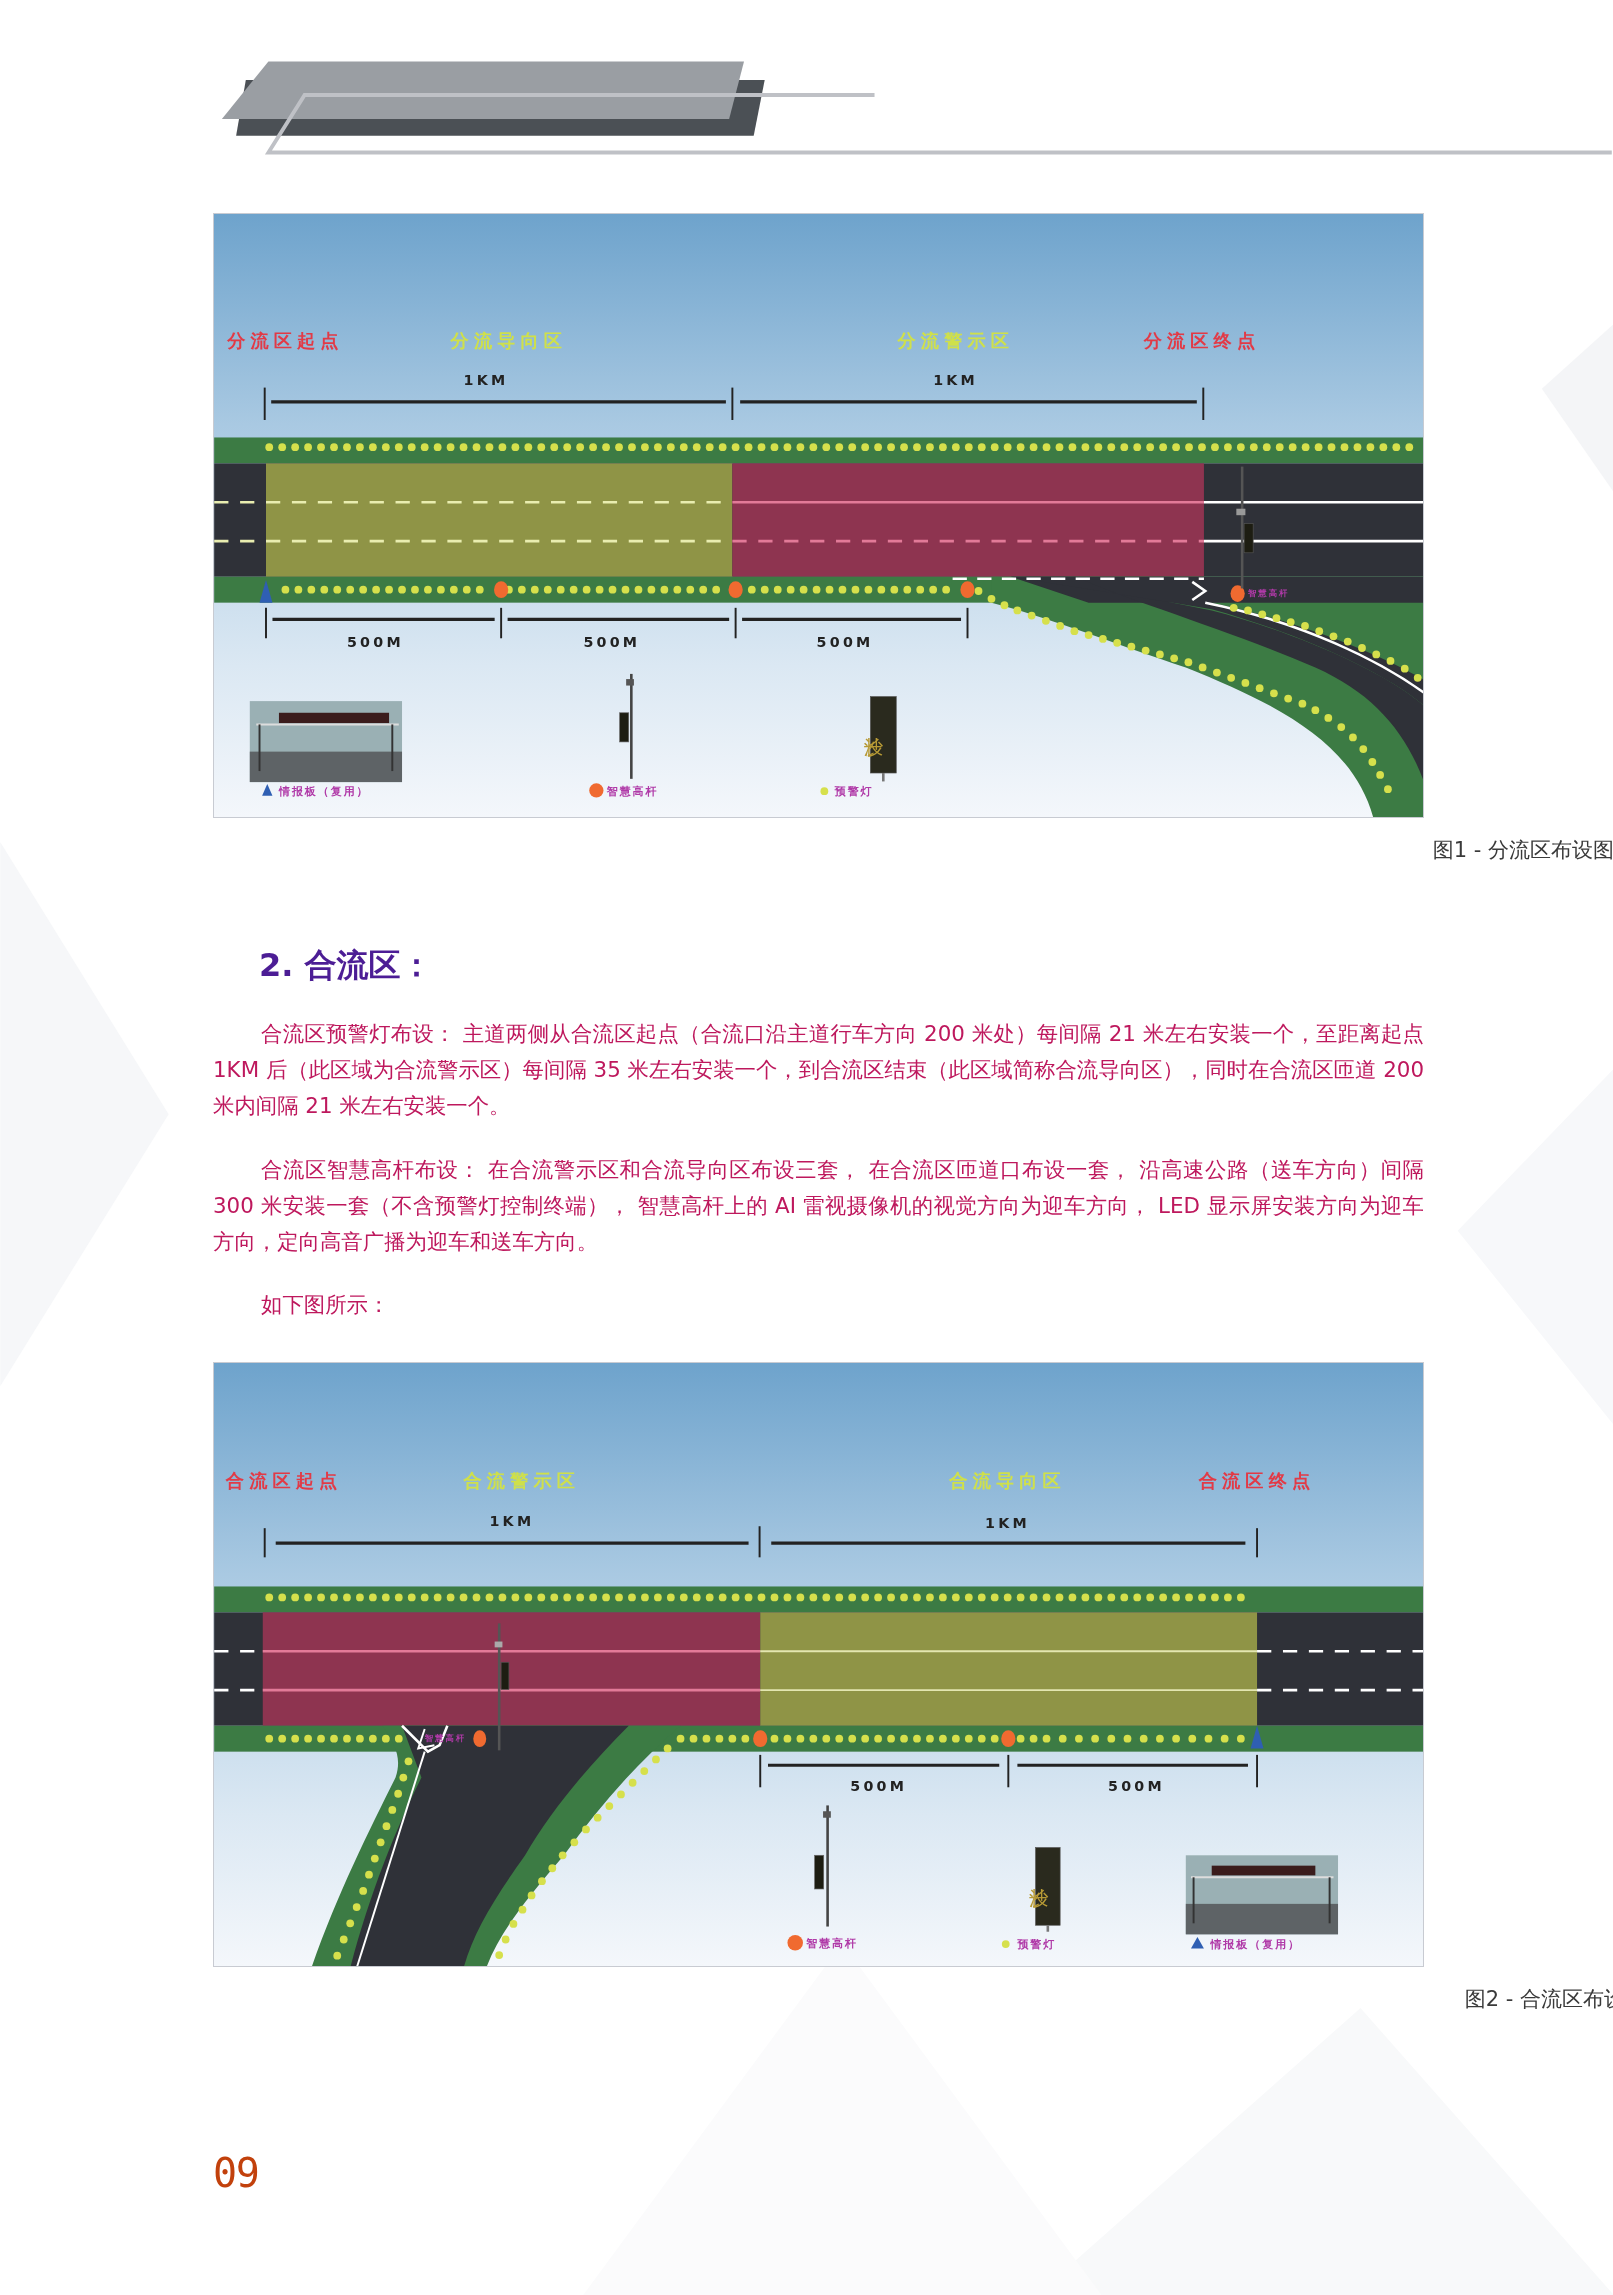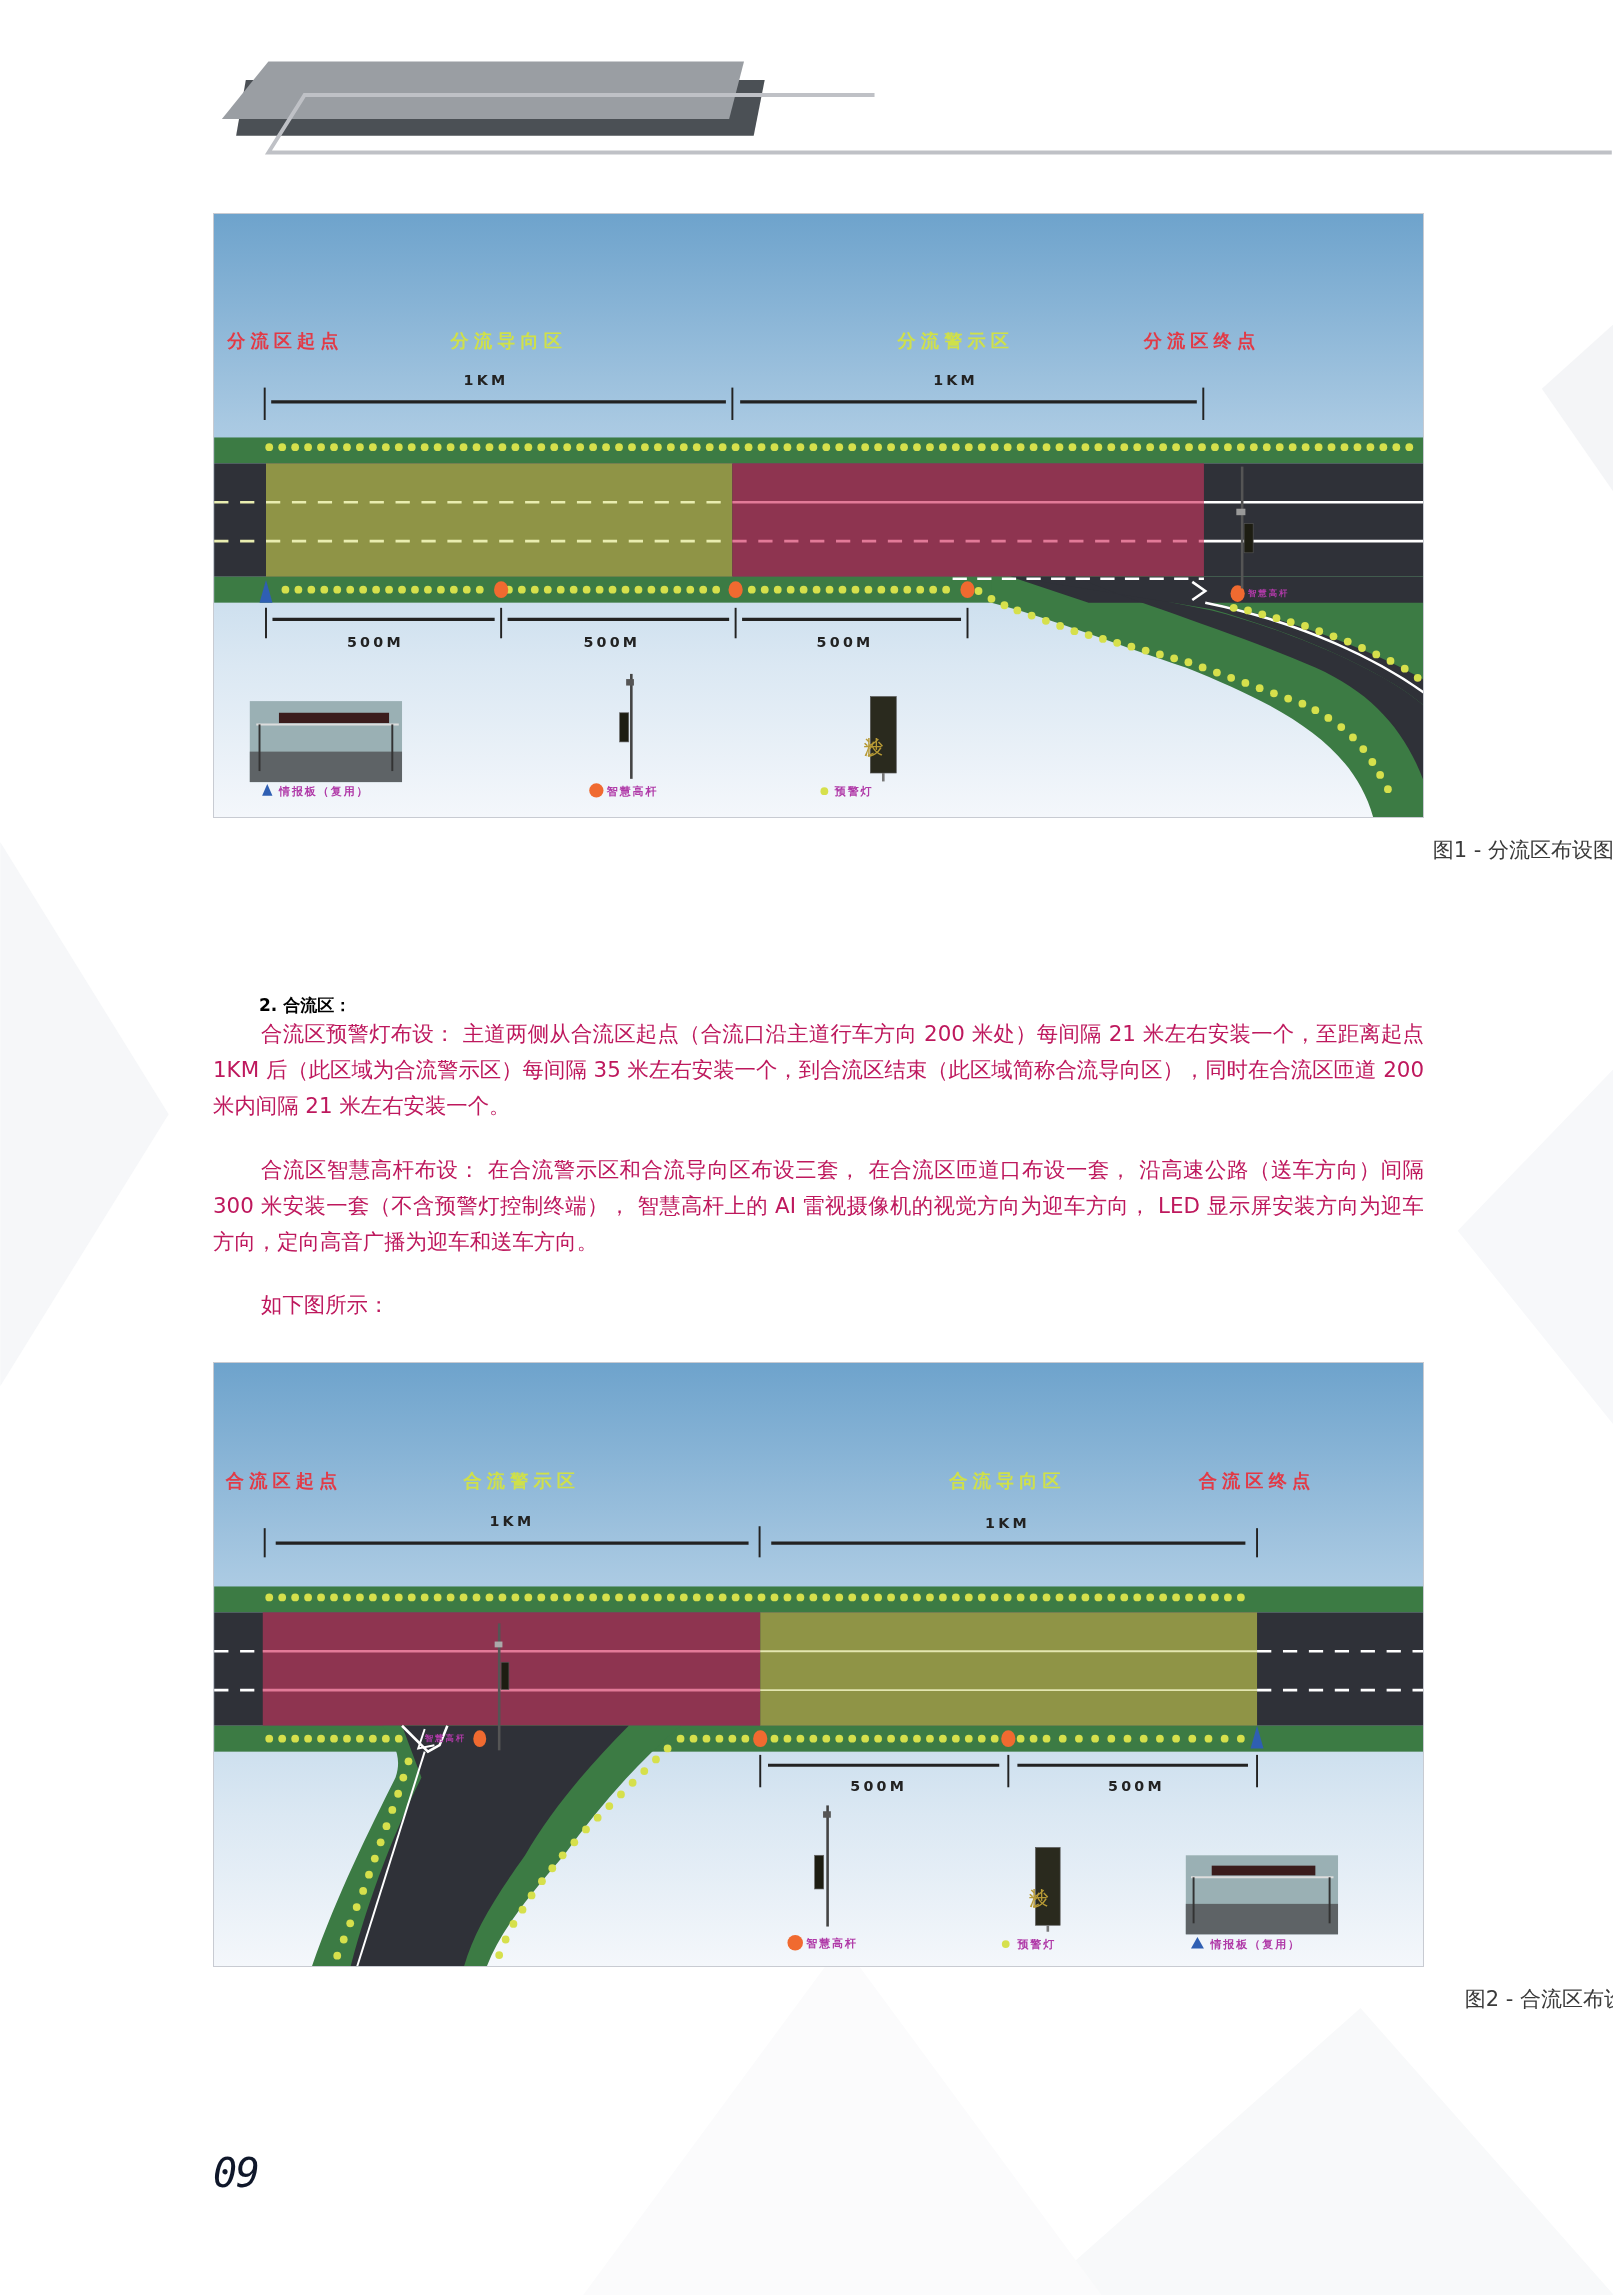--- a/index.html
+++ b/index.html
@@ -3,23 +3,23 @@
 <meta charset="utf-8">
 <style>
   html,body{margin:0;padding:0;}
   body{width:1614px;height:2295px;position:relative;background:#ffffff;overflow:hidden;font-family:"DejaVu Sans","Liberation Sans",sans-serif;color:#3a3a3a;}
   .bg-deco{position:absolute;inset:0;pointer-events:none;}
   .hdr{position:absolute;left:0;top:0;width:1614px;height:168px;}
   .fig{position:absolute;left:213px;width:1211px;height:605px;border:0.6px solid #c8cbd2;box-sizing:border-box;overflow:hidden;
        background:linear-gradient(180deg,#6ea3cc 0%,#a9c9e2 35%,#dbe8f3 75%,#f4f7fb 100%);}
   .fig svg{position:absolute;left:0;top:0;}
   .caption{position:absolute;left:0;width:1614px;text-align:right;font-size:21px;color:#3a3a3a;}
-  .heading{position:absolute;left:259px;top:994px;font-size:17px;font-weight:bold;color:#000000;}
+  .heading{position:absolute;left:259px;top:944px;font-size:32px;font-weight:bold;color:#4c1d95;}
   .para{position:absolute;left:213px;width:1211px;font-size:21.4px;line-height:36px;color:#be185d;text-indent:48px;text-align:justify;}
-  .pageno{position:absolute;left:213px;top:2150px;font-size:40px;color:#0f172a;font-family:"DejaVu Sans Mono","Liberation Mono",monospace;letter-spacing:-1.3px;font-style:italic;}
+  .pageno{position:absolute;left:213px;top:2150px;font-size:40px;color:#c2410c;font-family:"DejaVu Sans Mono","Liberation Mono",monospace;letter-spacing:-1.3px;}
   .lbl{font-family:"DejaVu Sans","Liberation Sans",sans-serif;font-weight:bold;}
 </style>
 </head>
 <body>
 
 <svg class="bg-deco" width="1614" height="2295" viewBox="0 0 2491 3543">
   <polygon points="0,1300 260,1720 0,2140" fill="#f6f7f9"></polygon>
   <polygon points="2380,600 2491,500 2491,760" fill="#f4f5f7"></polygon>
   <polygon points="2250,1900 2491,1650 2491,2200" fill="#f7f8fa"></polygon>
   <polygon points="1600,3543 2100,3100 2491,3543" fill="#f8f9fa"></polygon>

